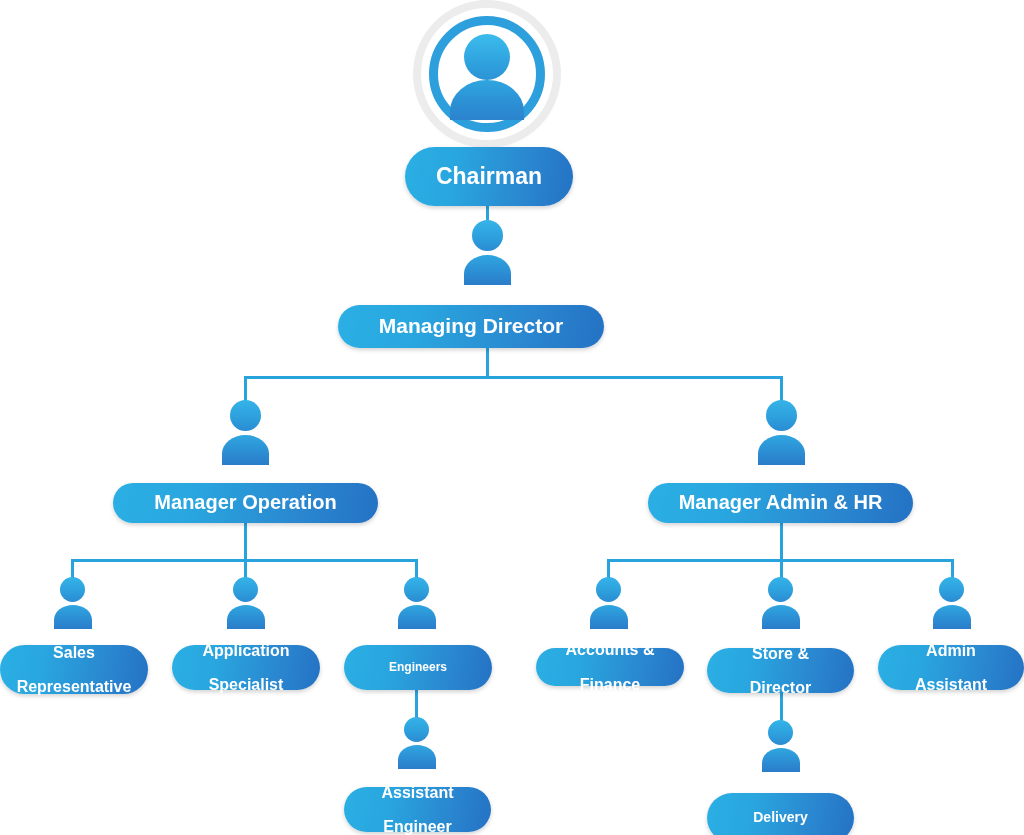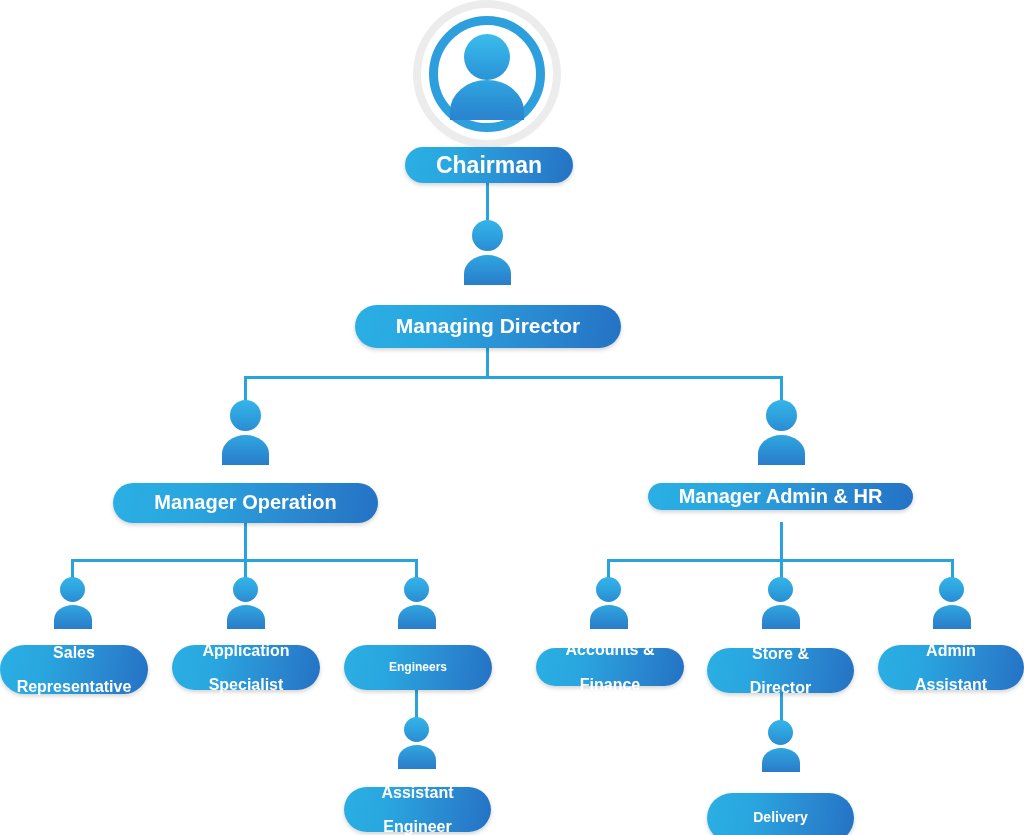--- a/index.html
+++ b/index.html
@@ -125,45 +125,45 @@
   <div class="line-v" style="left:951px; top:559px; height:28px;"></div>
 
   <div class="line-v" style="left:415px; top:688px; height:36px;"></div>
   <div class="line-v" style="left:780px; top:691px; height:36px;"></div>
 
   <div class="ring-avatar" style="left:421px; top:8px; width:132px; height:132px;">
     <div class="ring"></div>
     <div class="head"></div>
     <div class="body"></div>
   </div>
-  <div class="node n-chairman" style="left:405px; top:147px; width:168px; height:36px;">
+  <div class="node n-chairman" style="left:405px; top:147px; width:168px; height:59px;">
     <span>Chairman</span>
   </div>
 
   <div class="avatar" style="left:464px; top:220px; width:46px; height:80px;">
     <div class="head" style="left:8px; top:0; width:31px; height:31px;"></div>
     <div class="body" style="left:0; top:35px; width:47px; height:30px;"></div>
   </div>
-  <div class="node n-md" style="left:355px; top:305px; width:266px; height:43px;">
+  <div class="node n-md" style="left:338px; top:305px; width:266px; height:43px;">
     <span>Managing Director</span>
   </div>
 
   <div class="avatar" style="left:222px; top:400px; width:46px; height:80px;">
     <div class="head" style="left:8px; top:0; width:31px; height:31px;"></div>
     <div class="body" style="left:0; top:35px; width:47px; height:30px;"></div>
   </div>
   <div class="node n-mgr" style="left:113px; top:483px; width:265px; height:40px;">
     <span>Manager Operation</span>
   </div>
 
   <div class="avatar" style="left:758px; top:400px; width:46px; height:80px;">
     <div class="head" style="left:8px; top:0; width:31px; height:31px;"></div>
     <div class="body" style="left:0; top:35px; width:47px; height:30px;"></div>
   </div>
-  <div class="node n-mgr" style="left:648px; top:483px; width:265px; height:27px;text-align:center;">
+  <div class="node n-mgr" style="left:648px; top:483px; width:265px; height:40px;text-align:center;">
     <span>Manager Admin &amp; HR</span>
   </div>
 
   <div class="avatar" style="left:54px; top:577px; width:36px; height:66px;">
     <div class="head" style="left:6px; top:0; width:25px; height:25px;"></div>
     <div class="body" style="left:0; top:28px; width:38px; height:24px;"></div>
   </div>
   <div class="node n-leaf" style="left:0px; top:645px; width:148px; height:49px;">
     <span>
       <span>Sales</span><br>

